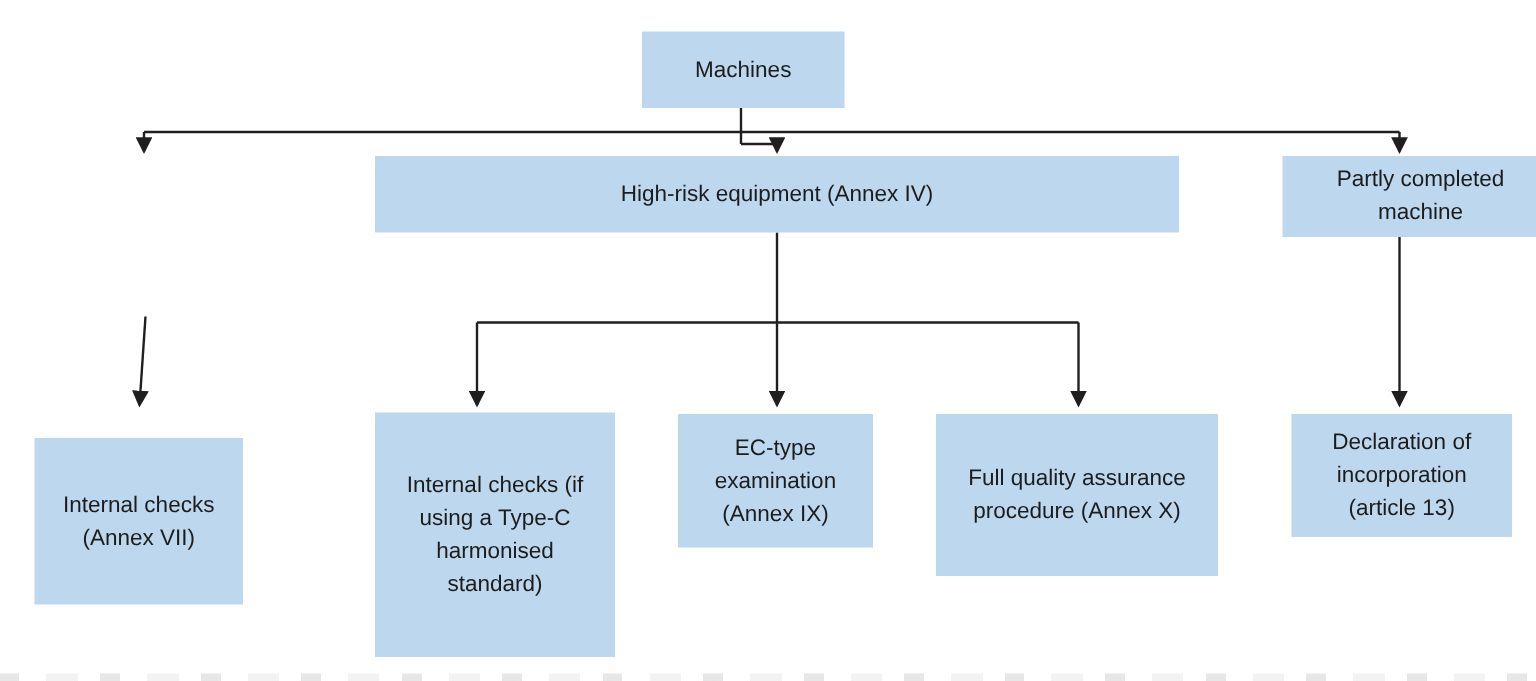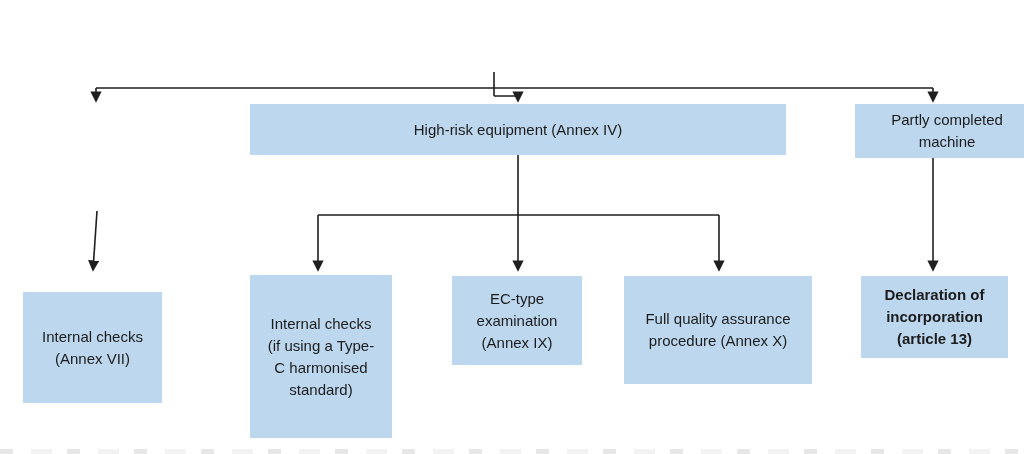--- a/index.html
+++ b/index.html
@@ -19,24 +19,24 @@
     text-align:center;
     font-size:15px;line-height:22px;
     box-sizing:border-box;
   }
   
   #n-machines          {left:428px;top:21px; width:135px;height:51px;}
   #n-outside-annex     {left:18px; top:104px;width:157px;height:107px;padding:0 10px;}
   #n-high-risk         {left:250px;top:104px;width:536px;height:51px;}
   #n-partly-completed  {left:855px;top:104px;width:184px;height:54px;padding:0 8px;}
   #n-internal-vii      {left:23px; top:292px;width:139px;height:111px;padding:0 6px;}
-  #n-internal-type-c   {left:250px;top:275px;width:142px;height:163px;padding:0 14px;}
+  #n-internal-type-c   {left:250px;top:275px;width:160px;height:163px;padding:0 14px;}
   #n-ec-type           {left:452px;top:276px;width:130px;height:89px; padding:0 12px;}
   #n-full-quality      {left:624px;top:276px;width:188px;height:108px; padding:0 8px;}
-  #n-declaration       {left:861px;top:276px;width:147px;height:82px; padding:0 6px;font-weight:bold;}
+  #n-declaration       {left:861px;top:276px;width:147px;height:82px; padding:0 6px;}
   
   #bottom-artifact{
     position:absolute;left:0;bottom:0;width:1024px;height:5px;
     background:repeating-linear-gradient(90deg,
       rgba(110,110,110,0.28) 0px, rgba(110,110,110,0.28) 13px,
       rgba(255,255,255,0) 13px, rgba(255,255,255,0) 31px,
       rgba(140,140,140,0.18) 31px, rgba(140,140,140,0.18) 52px,
       rgba(255,255,255,0) 52px, rgba(255,255,255,0) 67px);
     opacity:.6;
   }
@@ -63,20 +63,21 @@
       <line x1="518" y1="155" x2="518" y2="270" marker-end="url(#ah)"></line>
       <line x1="318" y1="215" x2="719" y2="215"></line>
       <line x1="318" y1="215" x2="318" y2="270" marker-end="url(#ah)"></line>
       <line x1="719" y1="215" x2="719" y2="270" marker-end="url(#ah)"></line>
 
       <line x1="97" y1="211" x2="93" y2="270" marker-end="url(#ah)"></line>
       <line x1="933" y1="158" x2="933" y2="270" marker-end="url(#ah)"></line>
     </g>
   </svg>
 
+  <div class="node" id="n-machines">Machines</div>
 
 
   <div class="node" id="n-high-risk">High-risk equipment (Annex IV)</div>
 
   <div class="node" id="n-partly-completed">Partly completed machine</div>
 
   <div class="node" id="n-internal-vii">Internal checks (Annex VII)</div>
 
   <div class="node" id="n-internal-type-c">Internal checks (if using a Type-C harmonised standard)</div>
 

